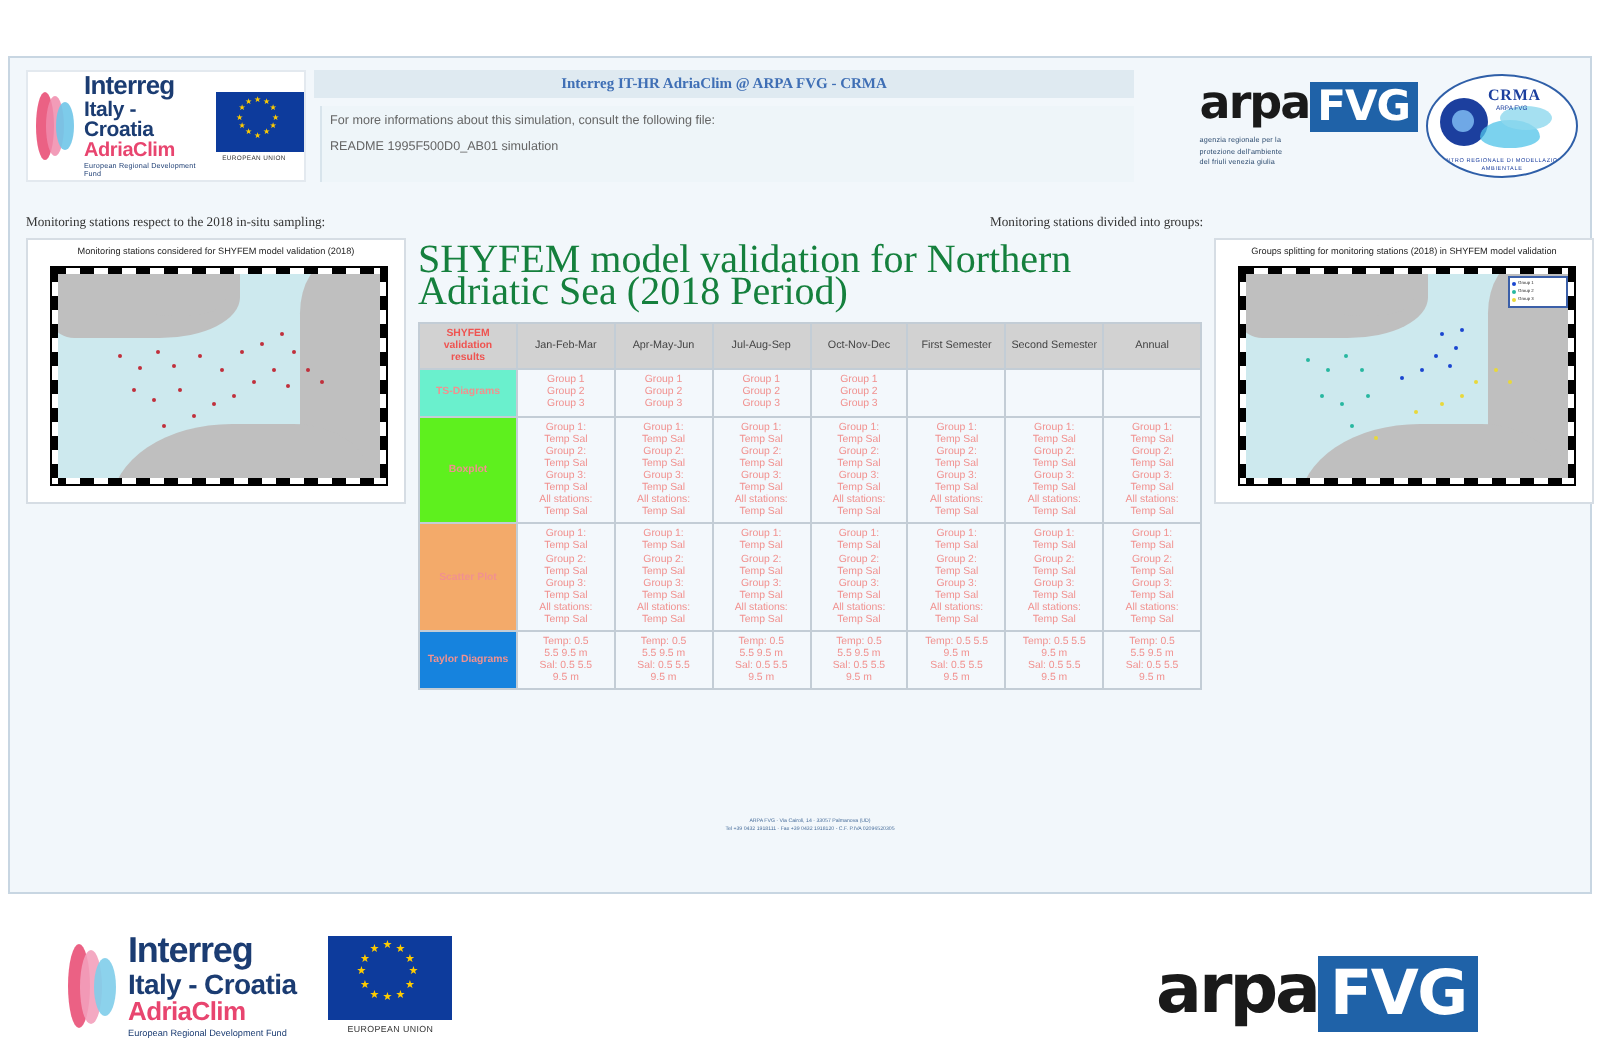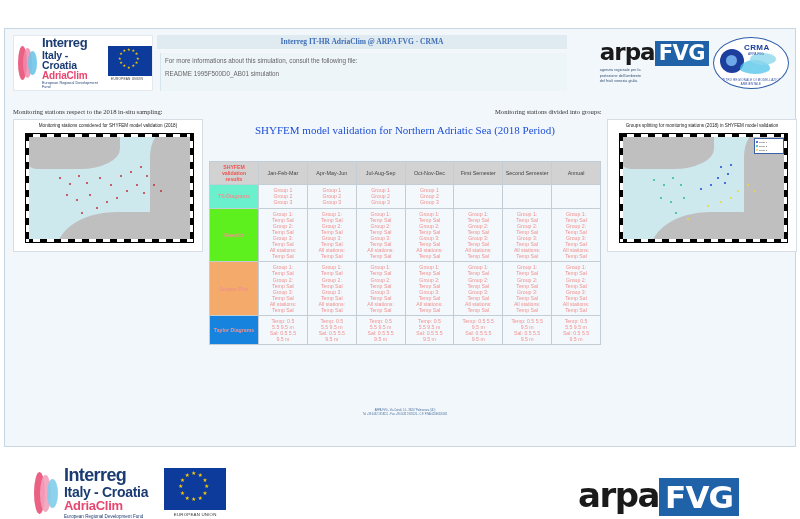--- a/index.html
+++ b/index.html
@@ -83,21 +83,21 @@
     position:relative;background:#fff;overflow:hidden;flex:0 0 auto;
   }
   .crma-blob{position:absolute;border-radius:50%;}
   .cb1{left:6px;top:11px;width:24px;height:24px;background:#1c3f9e;}
   .cb2{left:12px;top:17px;width:11px;height:11px;background:#6fa8e6;}
   .cb3{left:26px;top:22px;width:30px;height:14px;background:#4fc3e8;opacity:.75;
        border-radius:50% 50% 50% 50%/60% 60% 40% 40%;}
   .cb4{left:36px;top:15px;width:26px;height:12px;background:#8fd8ee;opacity:.8;
        border-radius:50%;}
   .crma-txt{position:absolute;left:30px;top:5px;font-size:8px;font-weight:bold;
-    color:#1c3f9e;letter-spacing:.4px;font-family:Liberation Sans, sans-serif;text-align:center;}
+    color:#1c3f9e;letter-spacing:.4px;font-family:Liberation Serif, serif;text-align:center;}
   .crma-sub{position:absolute;left:34px;top:14px;font-size:3.2px;color:#1c3f9e;}
   .crma-arc{position:absolute;left:4px;bottom:2px;width:66px;text-align:center;
     font-size:2.8px;color:#1c3f9e;letter-spacing:.3px;}
 
   
   .cap-left{
     position:absolute;left:8px;top:79px;font-size:6.6px;color:#333;
     font-family:"Liberation Serif", serif;
   }
   .cap-right{
@@ -141,21 +141,21 @@
   .stn-g3{background:#e8d83a;}
   .maplegend{position:absolute;right:3px;top:4px;width:30px;height:16px;
     background:#fff;border:1px solid #3b5fa8;font-size:2.2px;padding:1px;
     box-sizing:border-box;}
   .maplegend div{display:flex;align-items:center;gap:1px;line-height:4px;color:#222;}
   .lgdot{width:2px;height:2px;border-radius:50%;display:inline-block;}
 
   
   .tbl-title{
     position:absolute;left:204px;top:93px;width:392px;
-    text-align:center;color:#1d4ed8;font-size:11px;line-height:16px;
+    color:#15803d;font-size:20px;line-height:16px;
     font-family:"Liberation Serif", serif;
   }
   table.vtab{
     position:absolute;left:204px;top:132px;width:392px;
     border-collapse:collapse;table-layout:fixed;
     background:#f3f8fc;
   }
   table.vtab td,table.vtab th{
     border:1px solid #c3cdd6;
     vertical-align:middle;text-align:center;

